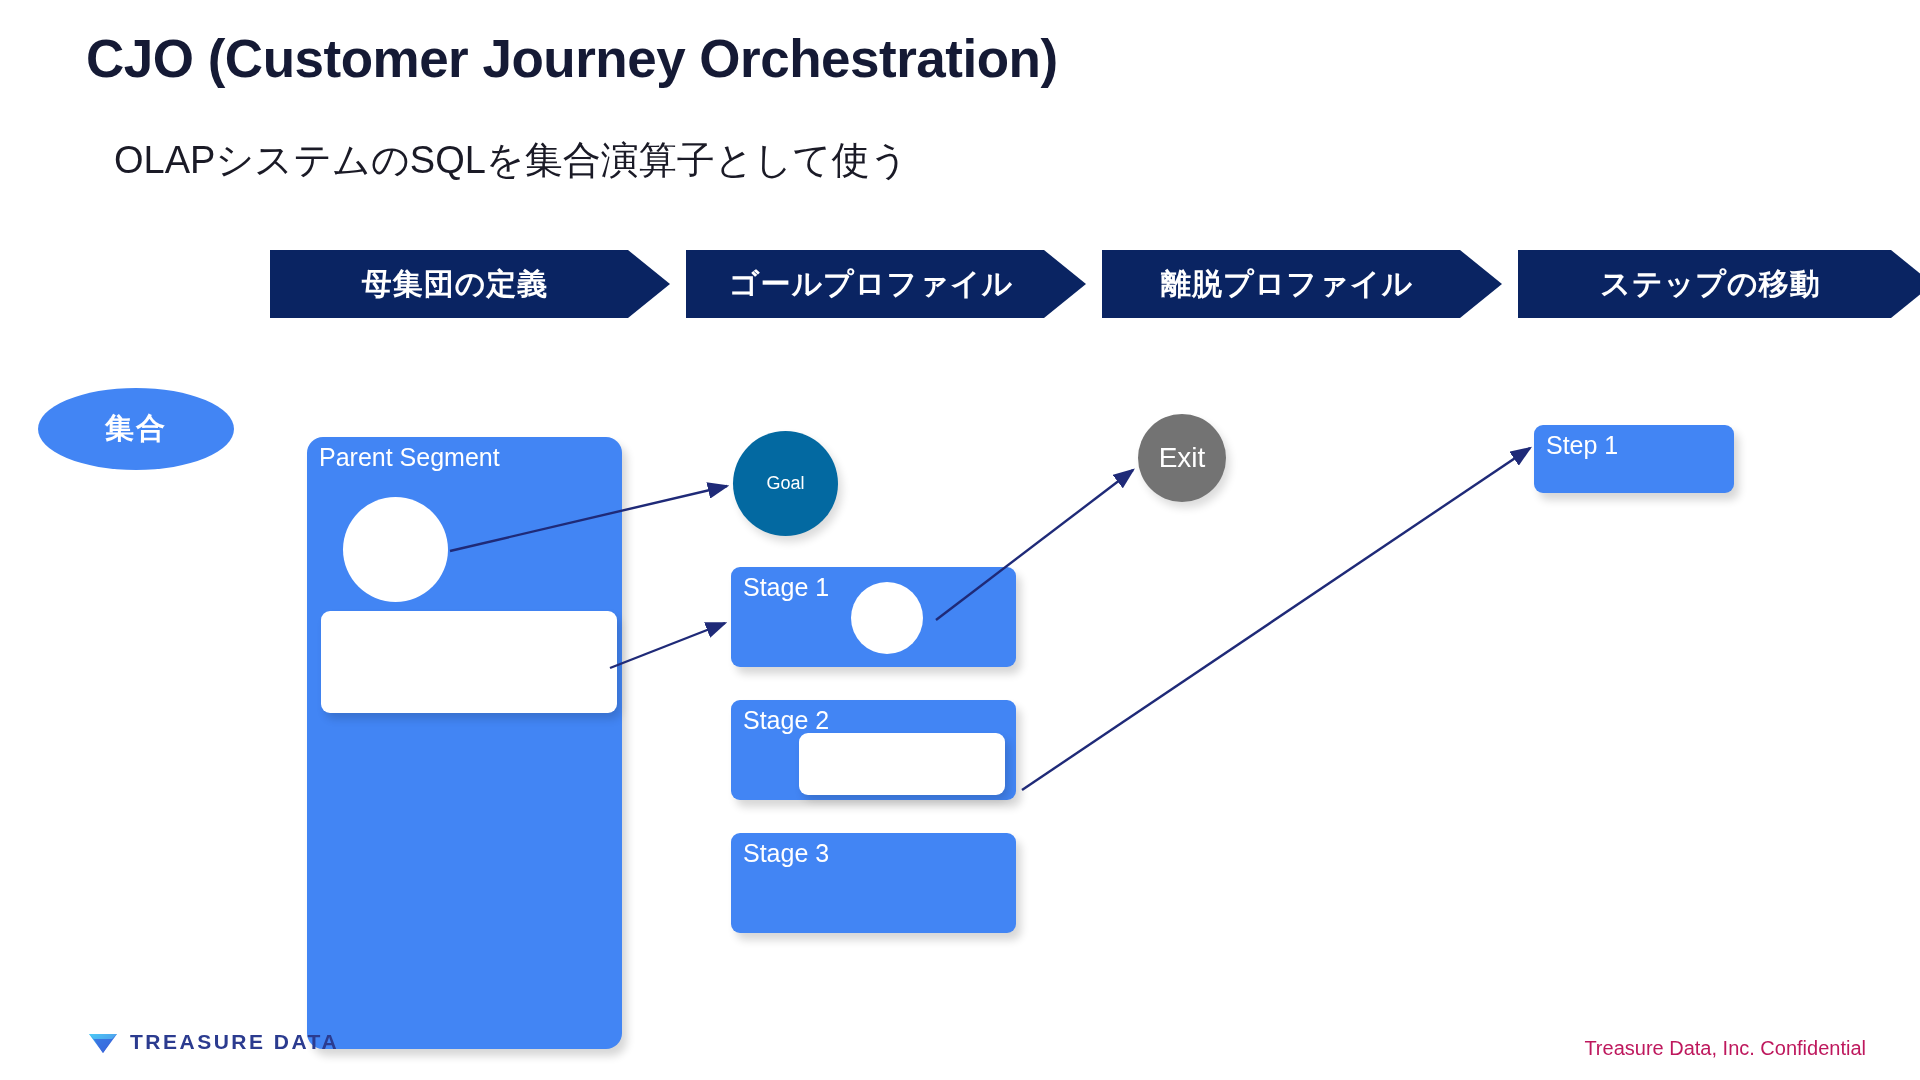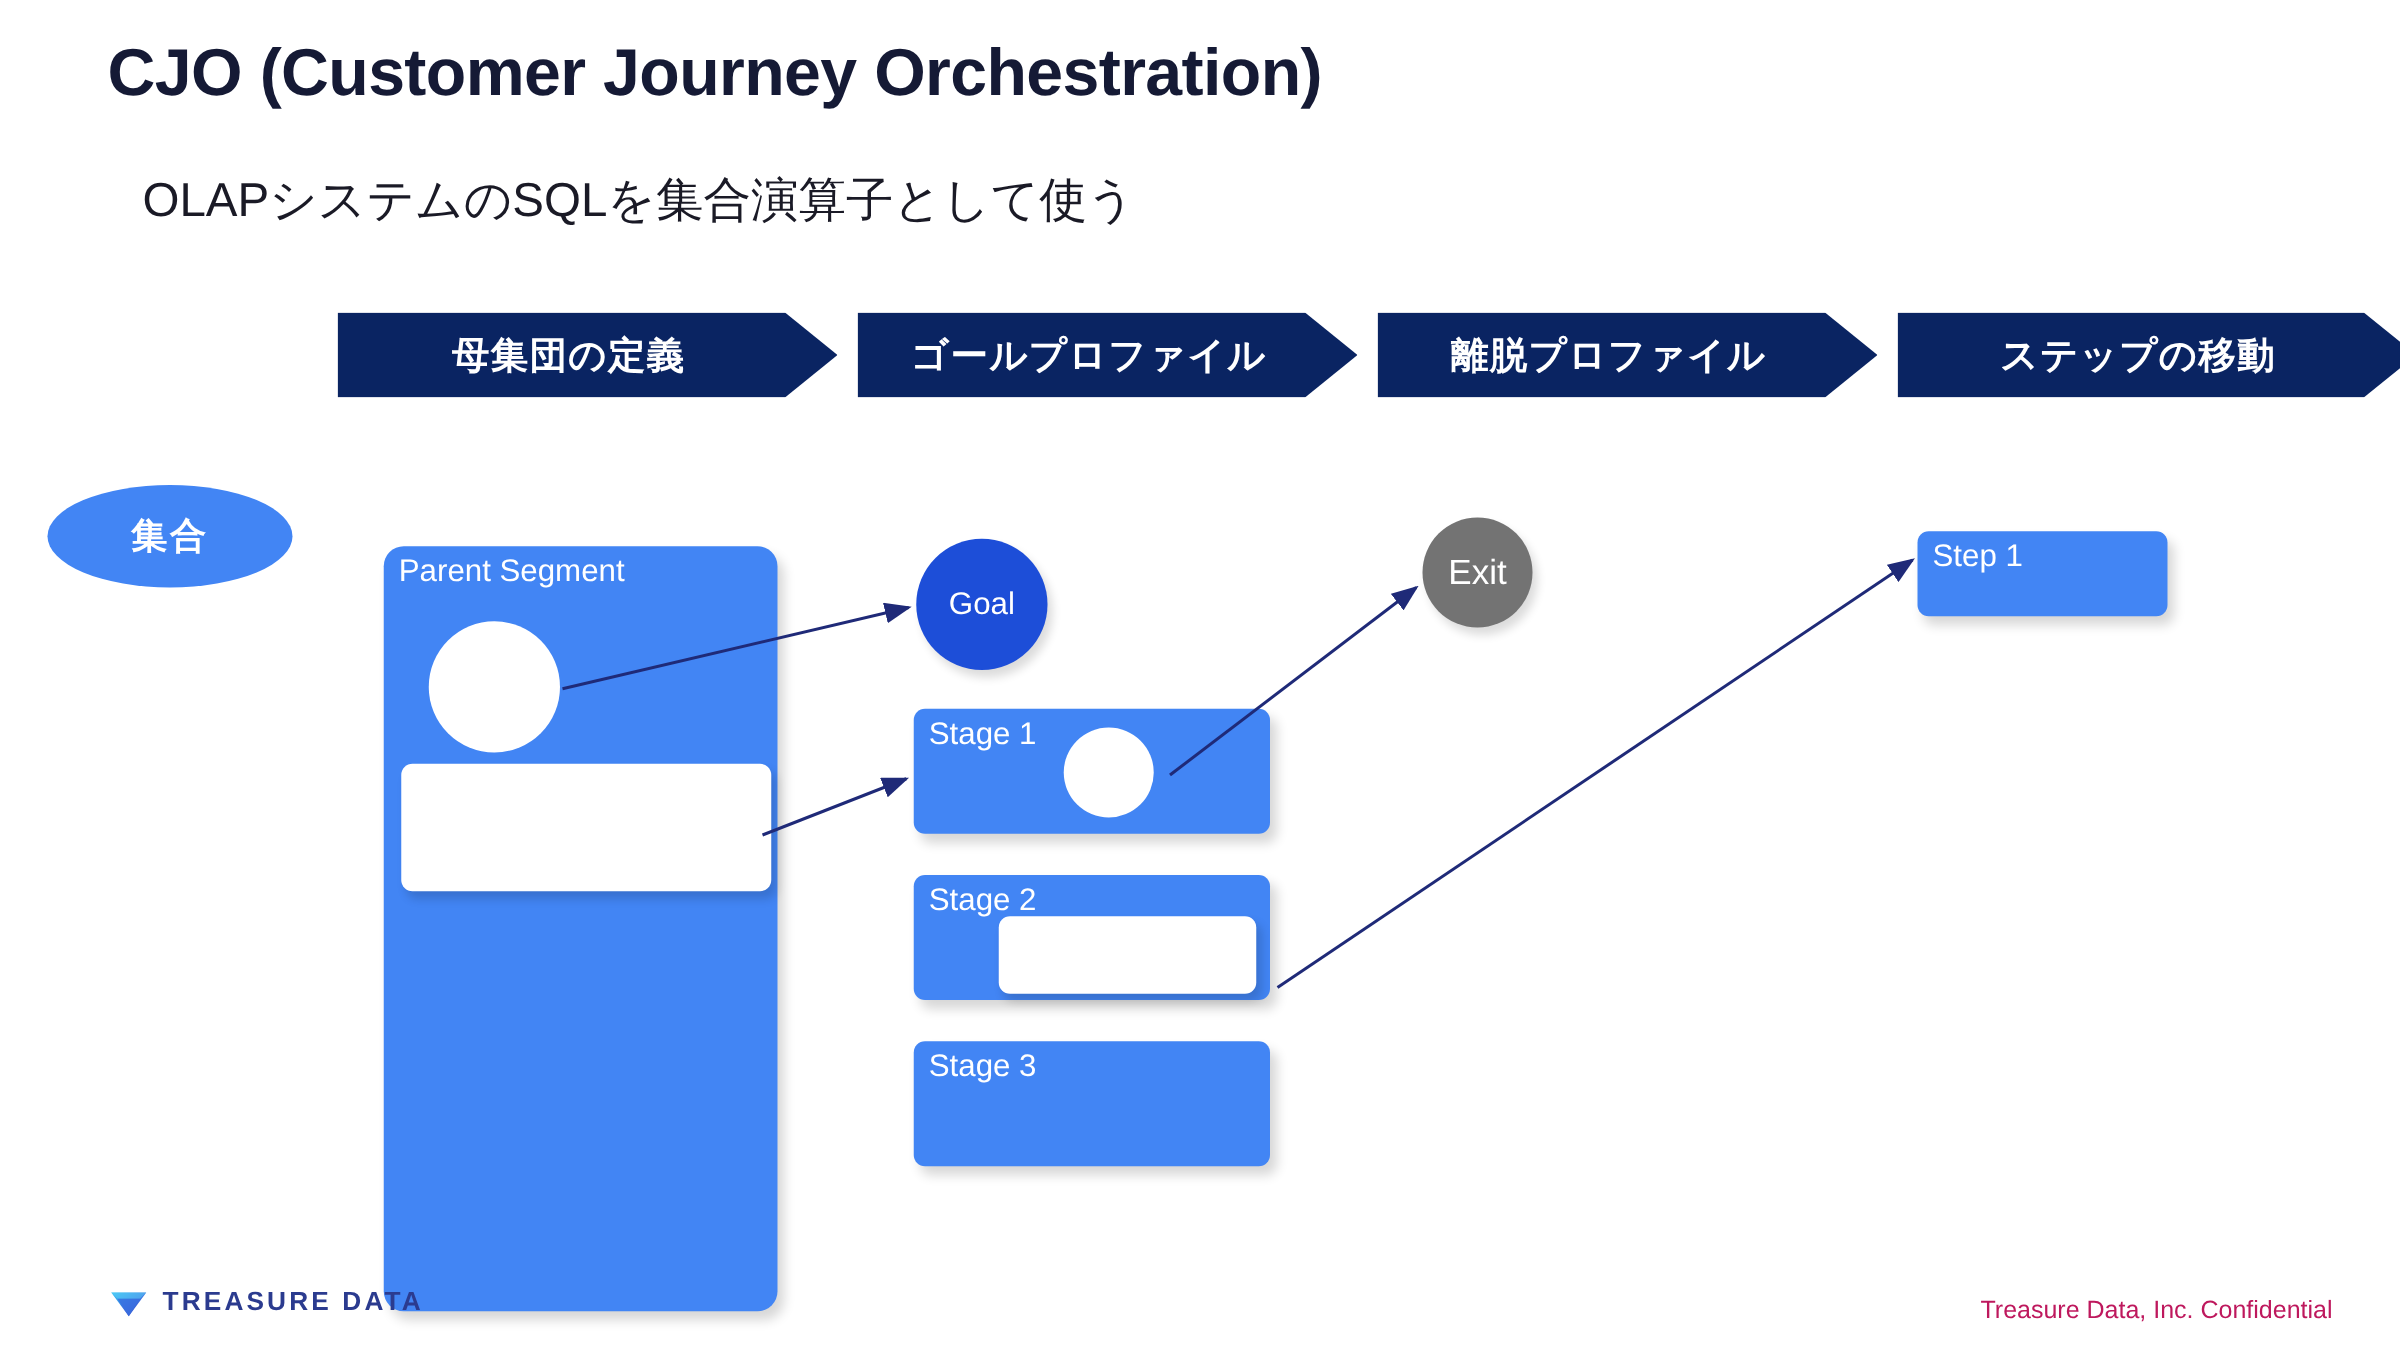--- a/index.html
+++ b/index.html
@@ -136,26 +136,26 @@
     height: 102px;
   }
 
   #goal-circle {
     position: absolute;
     left: 733px;
     top: 431px;
     width: 105px;
     height: 105px;
     border-radius: 50%;
-    background: #1d4ed8;
+    background: #0369a1;
     color: #ffffff;
     display: flex;
     align-items: center;
     justify-content: center;
-    font-size: 25px;
+    font-size: 18px;
     box-shadow: 4px 6px 8px rgba(0,0,0,0.14);
   }
 
   #exit-circle {
     position: absolute;
     left: 1138px;
     top: 414px;
     width: 88px;
     height: 88px;
     border-radius: 50%;

